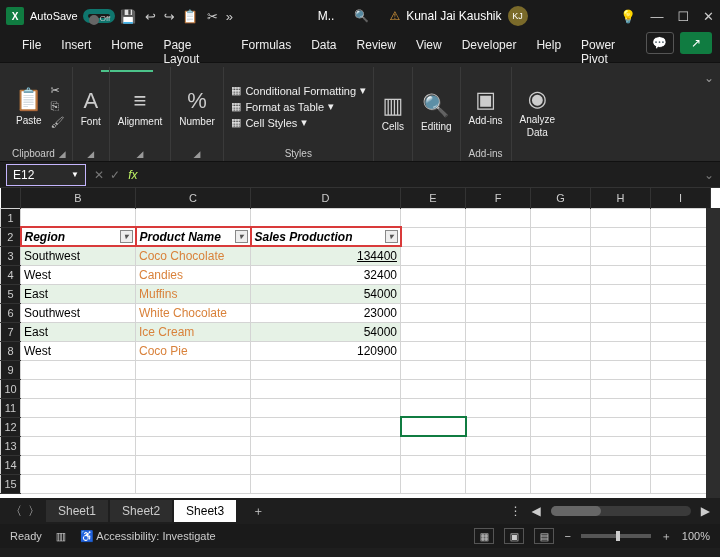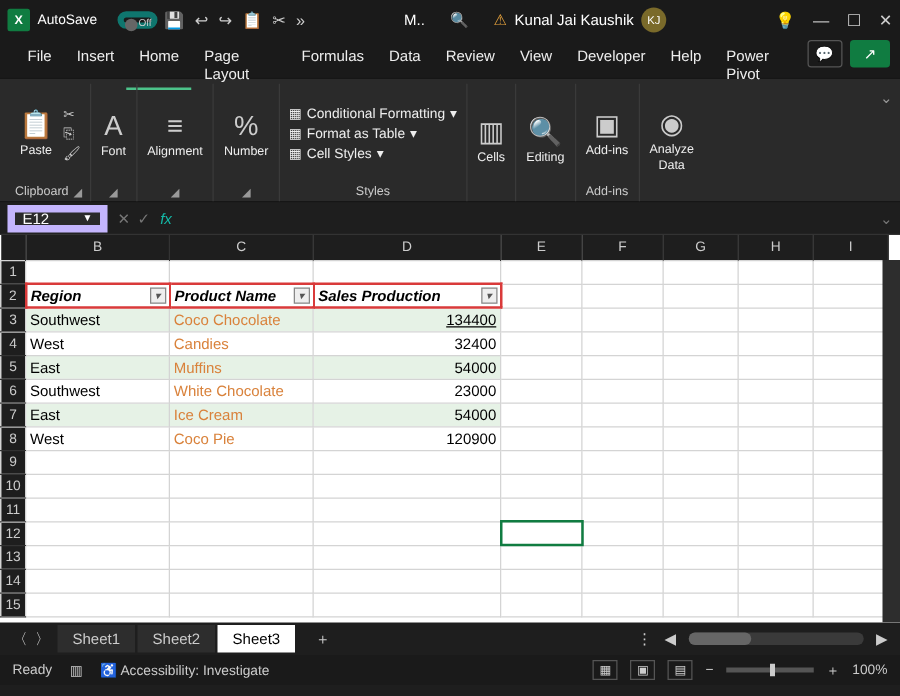--- a/index.html
+++ b/index.html
@@ -1,21 +1,21 @@
 <!DOCTYPE html>
 <html><head>
 <meta charset="utf-8">
 <style>
   * { box-sizing: border-box; margin: 0; padding: 0; font-family: "Segoe UI", sans-serif; }
   body { background: #1e1e1e; width: 720px; height: 557px; overflow: hidden; color: #fff; font-size: 12px; user-select: none; }
   
   
   .titlebar { height: 32px; background: #1a1a1a; display: flex; align-items: center; padding: 0 6px; gap: 6px; }
   .excel-ico { width: 18px; height: 18px; background: #107c41; border-radius: 2px; display: flex; align-items: center; justify-content: center; font-size: 10px; font-weight: bold; color:#fff; }
-  .autosave { display: flex; align-items: center; gap: 16px; font-size: 11px; }
+  .autosave { display: flex; align-items: center; gap: 5px; font-size: 11px; }
   .toggle { width: 32px; height: 14px; border: 5px solid #0f766e; border-radius: 7px; position: relative; display: flex; align-items: flex-start; font-size: 8px; padding-left: 12px; color:#ccc; }
   .toggle::before { content: ""; width: 10px; height: 10px; background: #666; border-radius: 50%; position: absolute; left: 1px; top: 1px; }
   .qat { display: flex; gap: 8px; align-items: center; }
   .qat span { color: #ccc; font-size: 13px; }
   .title-center { flex: 1; display: flex; justify-content: center; gap: 20px; align-items: center; }
   .search-ico { color: #ccc; }
   .doc-title { display:flex; gap:6px; align-items:center; }
   .warn-ico { color: #e8a33d; }
   .avatar { width: 20px; height: 20px; border-radius: 50%; background: #7a6a2a; display: flex; align-items: center; justify-content: center; font-size: 9px; }
   .win-ctrls { display: flex; gap: 14px; align-items: center; margin-left: 8px; }
@@ -39,23 +39,23 @@
   .big-btn .ico { font-size: 22px; color: #ccc; }
   .big-btn .lbl { font-size: 10px; color: #eee; }
   .mini-col { display: flex; flex-direction: column; gap: 3px; }
   .mini-col span { font-size: 11px; color: #ccc; }
   .styles-list { display: flex; flex-direction: column; gap: 3px; font-size: 11px; color: #eee; }
   .styles-list div { display:flex; gap:4px; align-items:center;}
   .dialog-launcher{font-size:9px;color:#999;}
   
   
   .fbar { height: 26px; background: #1e1e1e; display: flex; align-items: center; border-bottom: 1px solid #333; }
-  .namebox { width: 80px; height: 22px; background: #2a2a2a; border: 6px solid #c4b5fd; margin-left: 6px; display: flex; align-items: center; padding: 0 6px; justify-content: space-between; }
+  .namebox { width: 80px; height: 22px; background: #2a2a2a; border: 1px solid #c4b5fd; margin-left: 6px; display: flex; align-items: center; padding: 0 6px; justify-content: space-between; }
   .fbar-btns { display: flex; gap: 6px; margin: 0 8px; color: #777; }
-  .fx { font-style: italic; color: #14b8a6; margin-right: 21px; }
+  .fx { font-style: italic; color: #bef264; margin-right: 21px; }
   .formula-input { flex:1; height:22px; background:#1e1e1e; border:none; color:#fff; }
   
   
   .grid-wrap { height: 310px; background: #fff; color: #000; position: relative; overflow: hidden; }
   table.sheet { border-collapse: collapse; table-layout: fixed; }
   .colhdr th { background: #1e1e1e; color: #ccc; font-weight: normal; font-size: 11px; border-right: 1px solid #333; height: 20px; }
   .rowhdr { background: #1e1e1e; color: #ccc; font-size: 11px; text-align: center; border-bottom: 1px solid #333; width: 20px; }
   td { border: 1px solid #d4d4d4; height: 19px; font-size: 12px; padding: 0 3px; overflow: hidden; white-space: nowrap; }
   .corner { background: #1e1e1e; border-right: 1px solid #333; }
   .th-red-box { border: 2px solid #d93a3a !important; font-weight: bold; font-style: italic; background: #fff; position:relative; }

